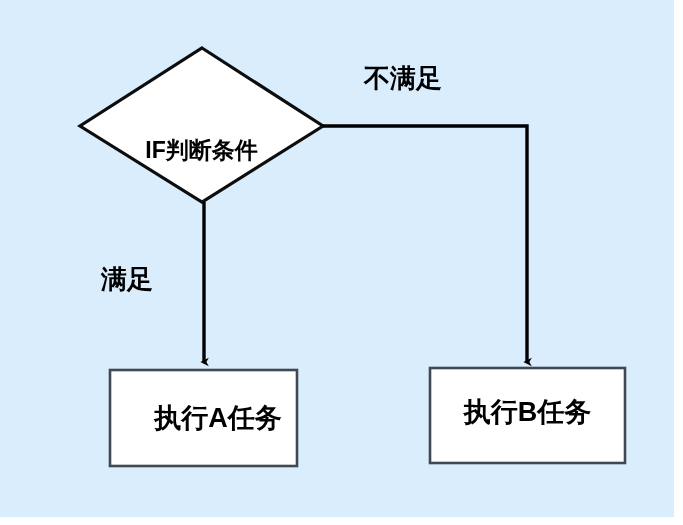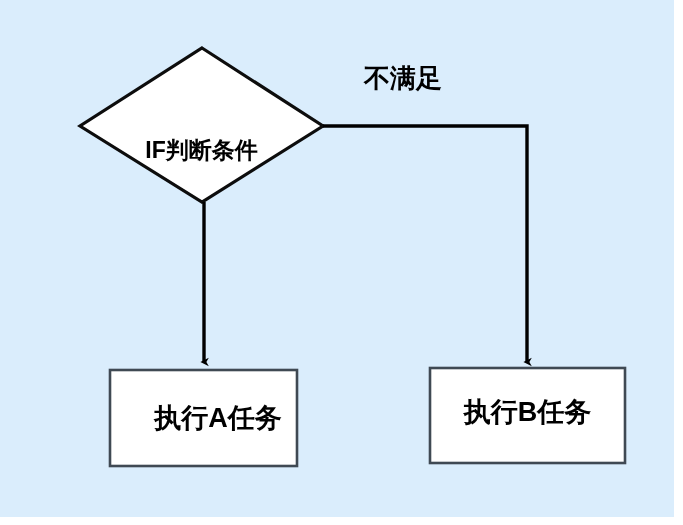--- a/index.html
+++ b/index.html
@@ -104,14 +104,15 @@
   </svg>
 
   <div class="node-text" id="decision-label">IF判断条件</div>
 
   <div class="node-text" id="task-a-label">执行A任务</div>
 
   <div class="node-text" id="task-b-label">执行B任务</div>
 
   <div class="edge-label" id="edge-label-false">不满足</div>
 
+  <div class="edge-label" id="edge-label-true">满足</div>
 
 </div>
 
 </body></html>

